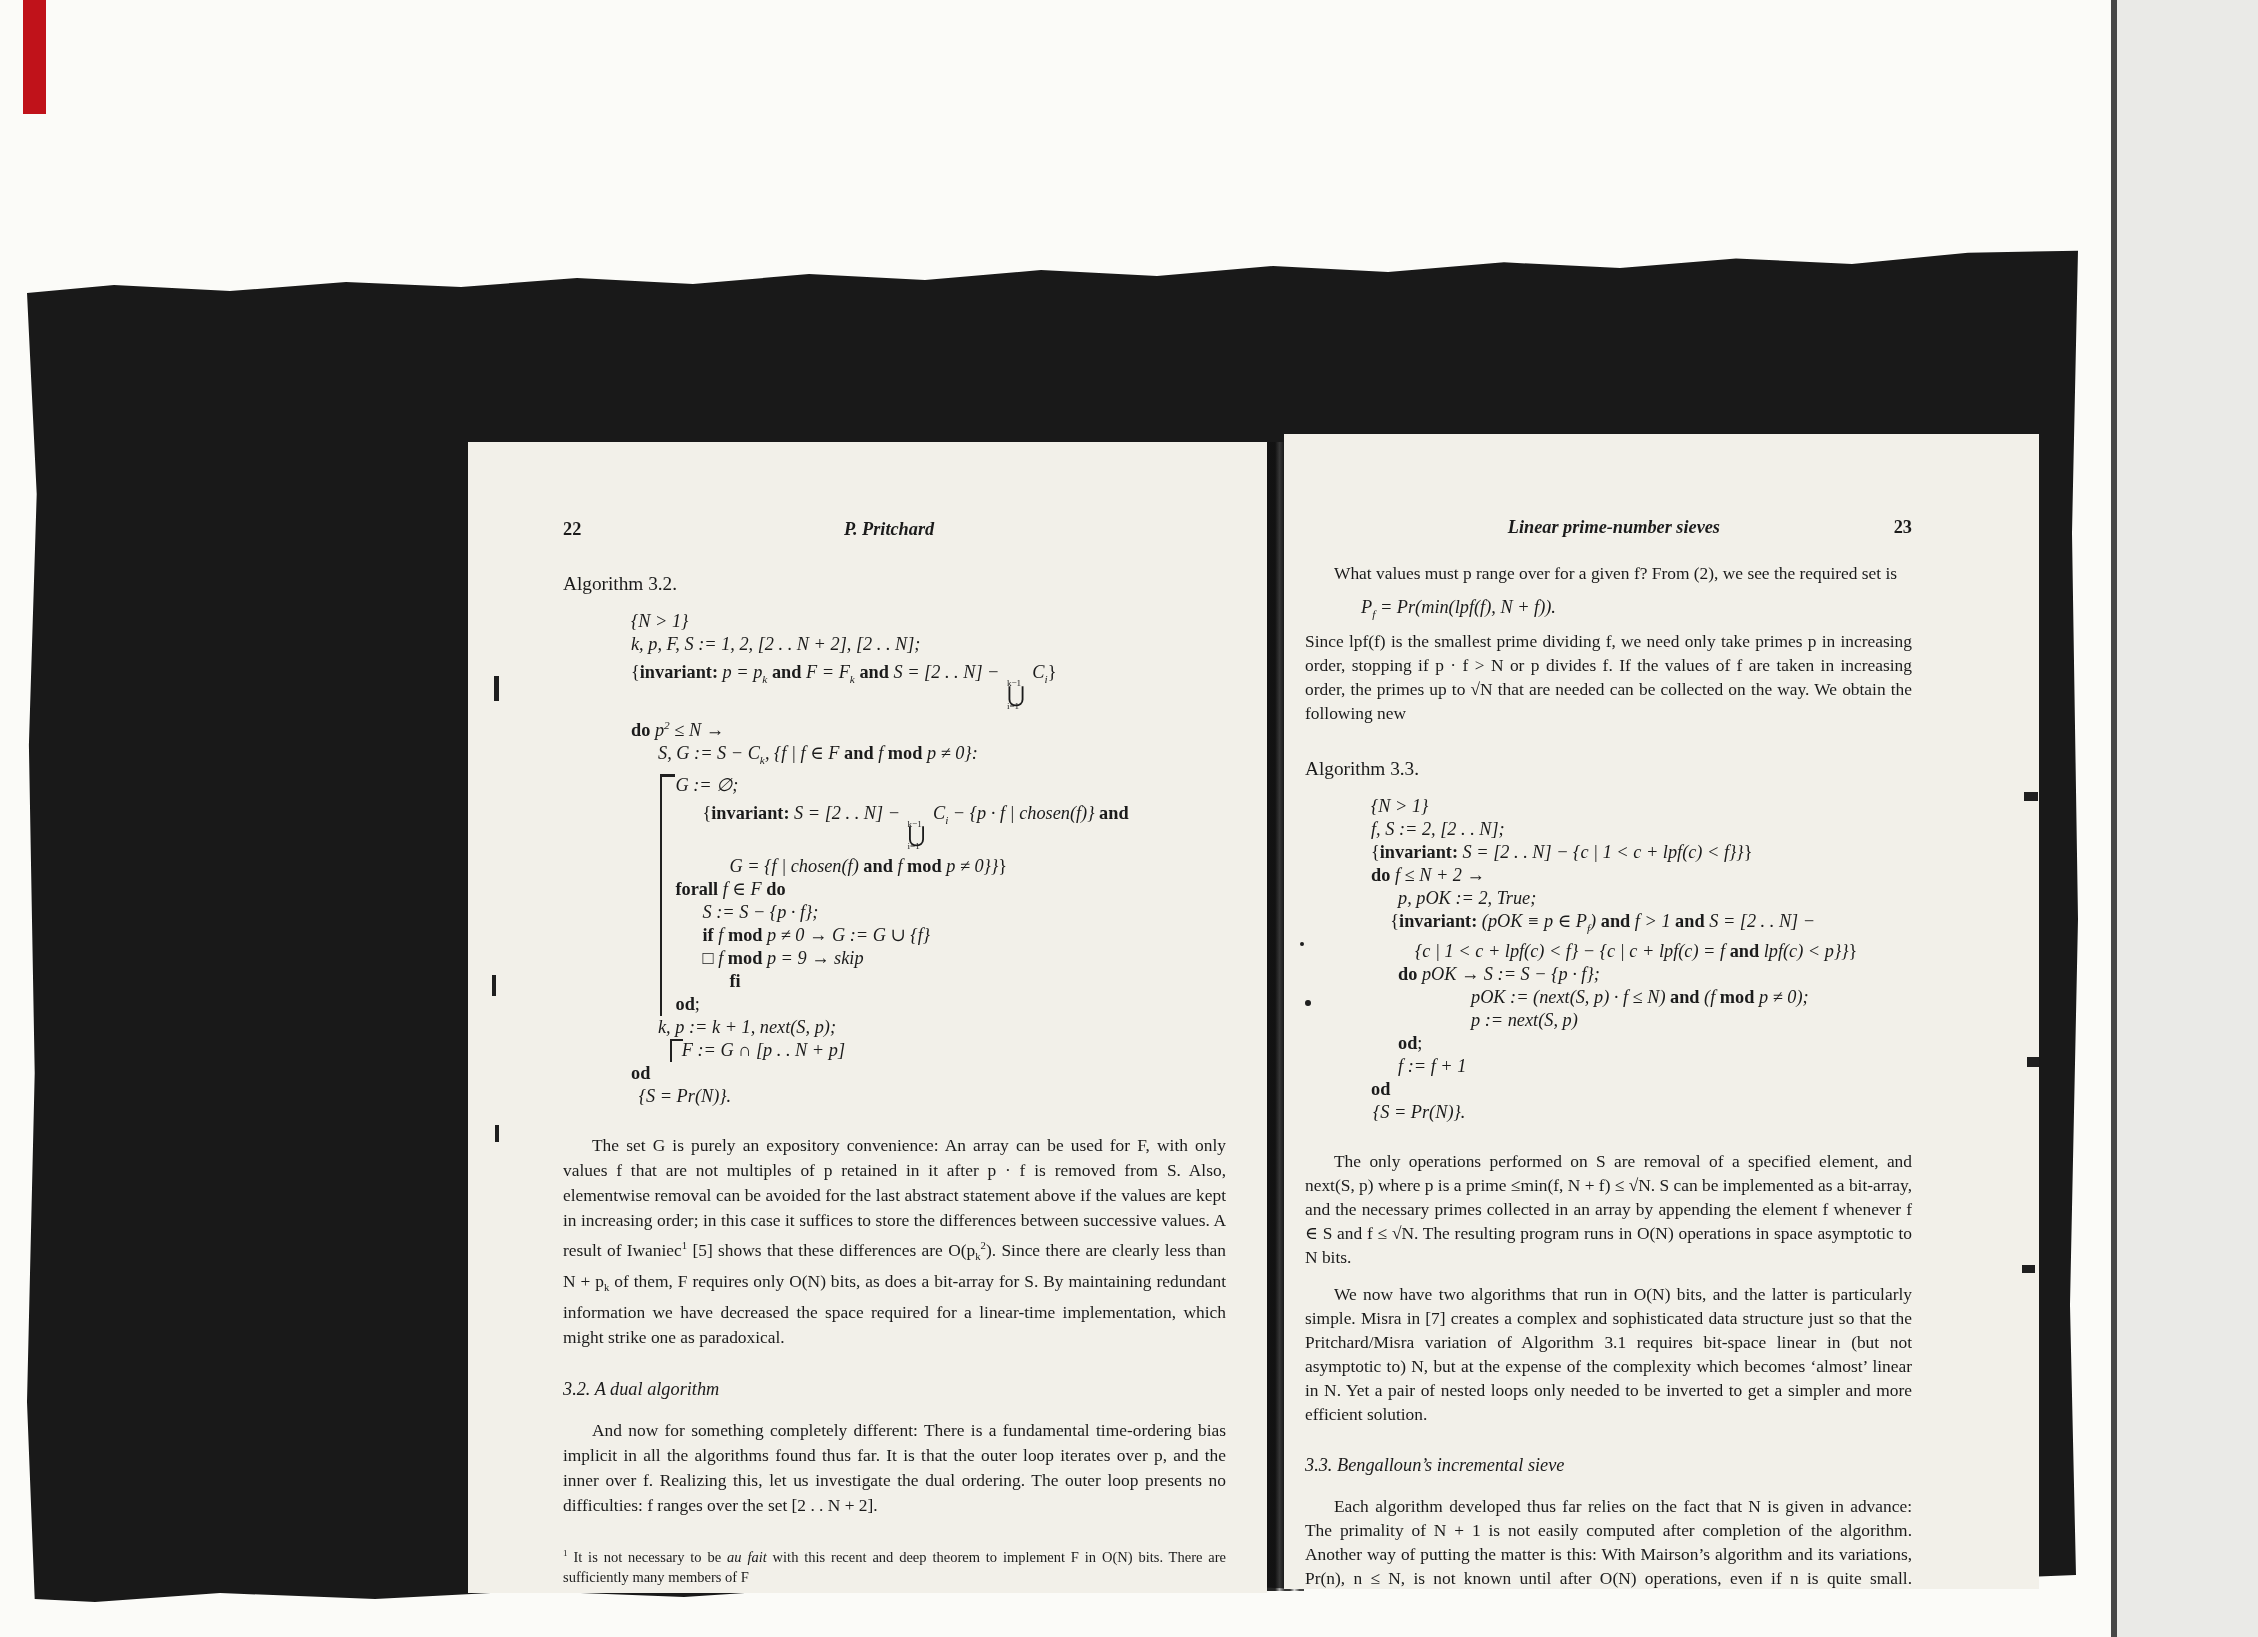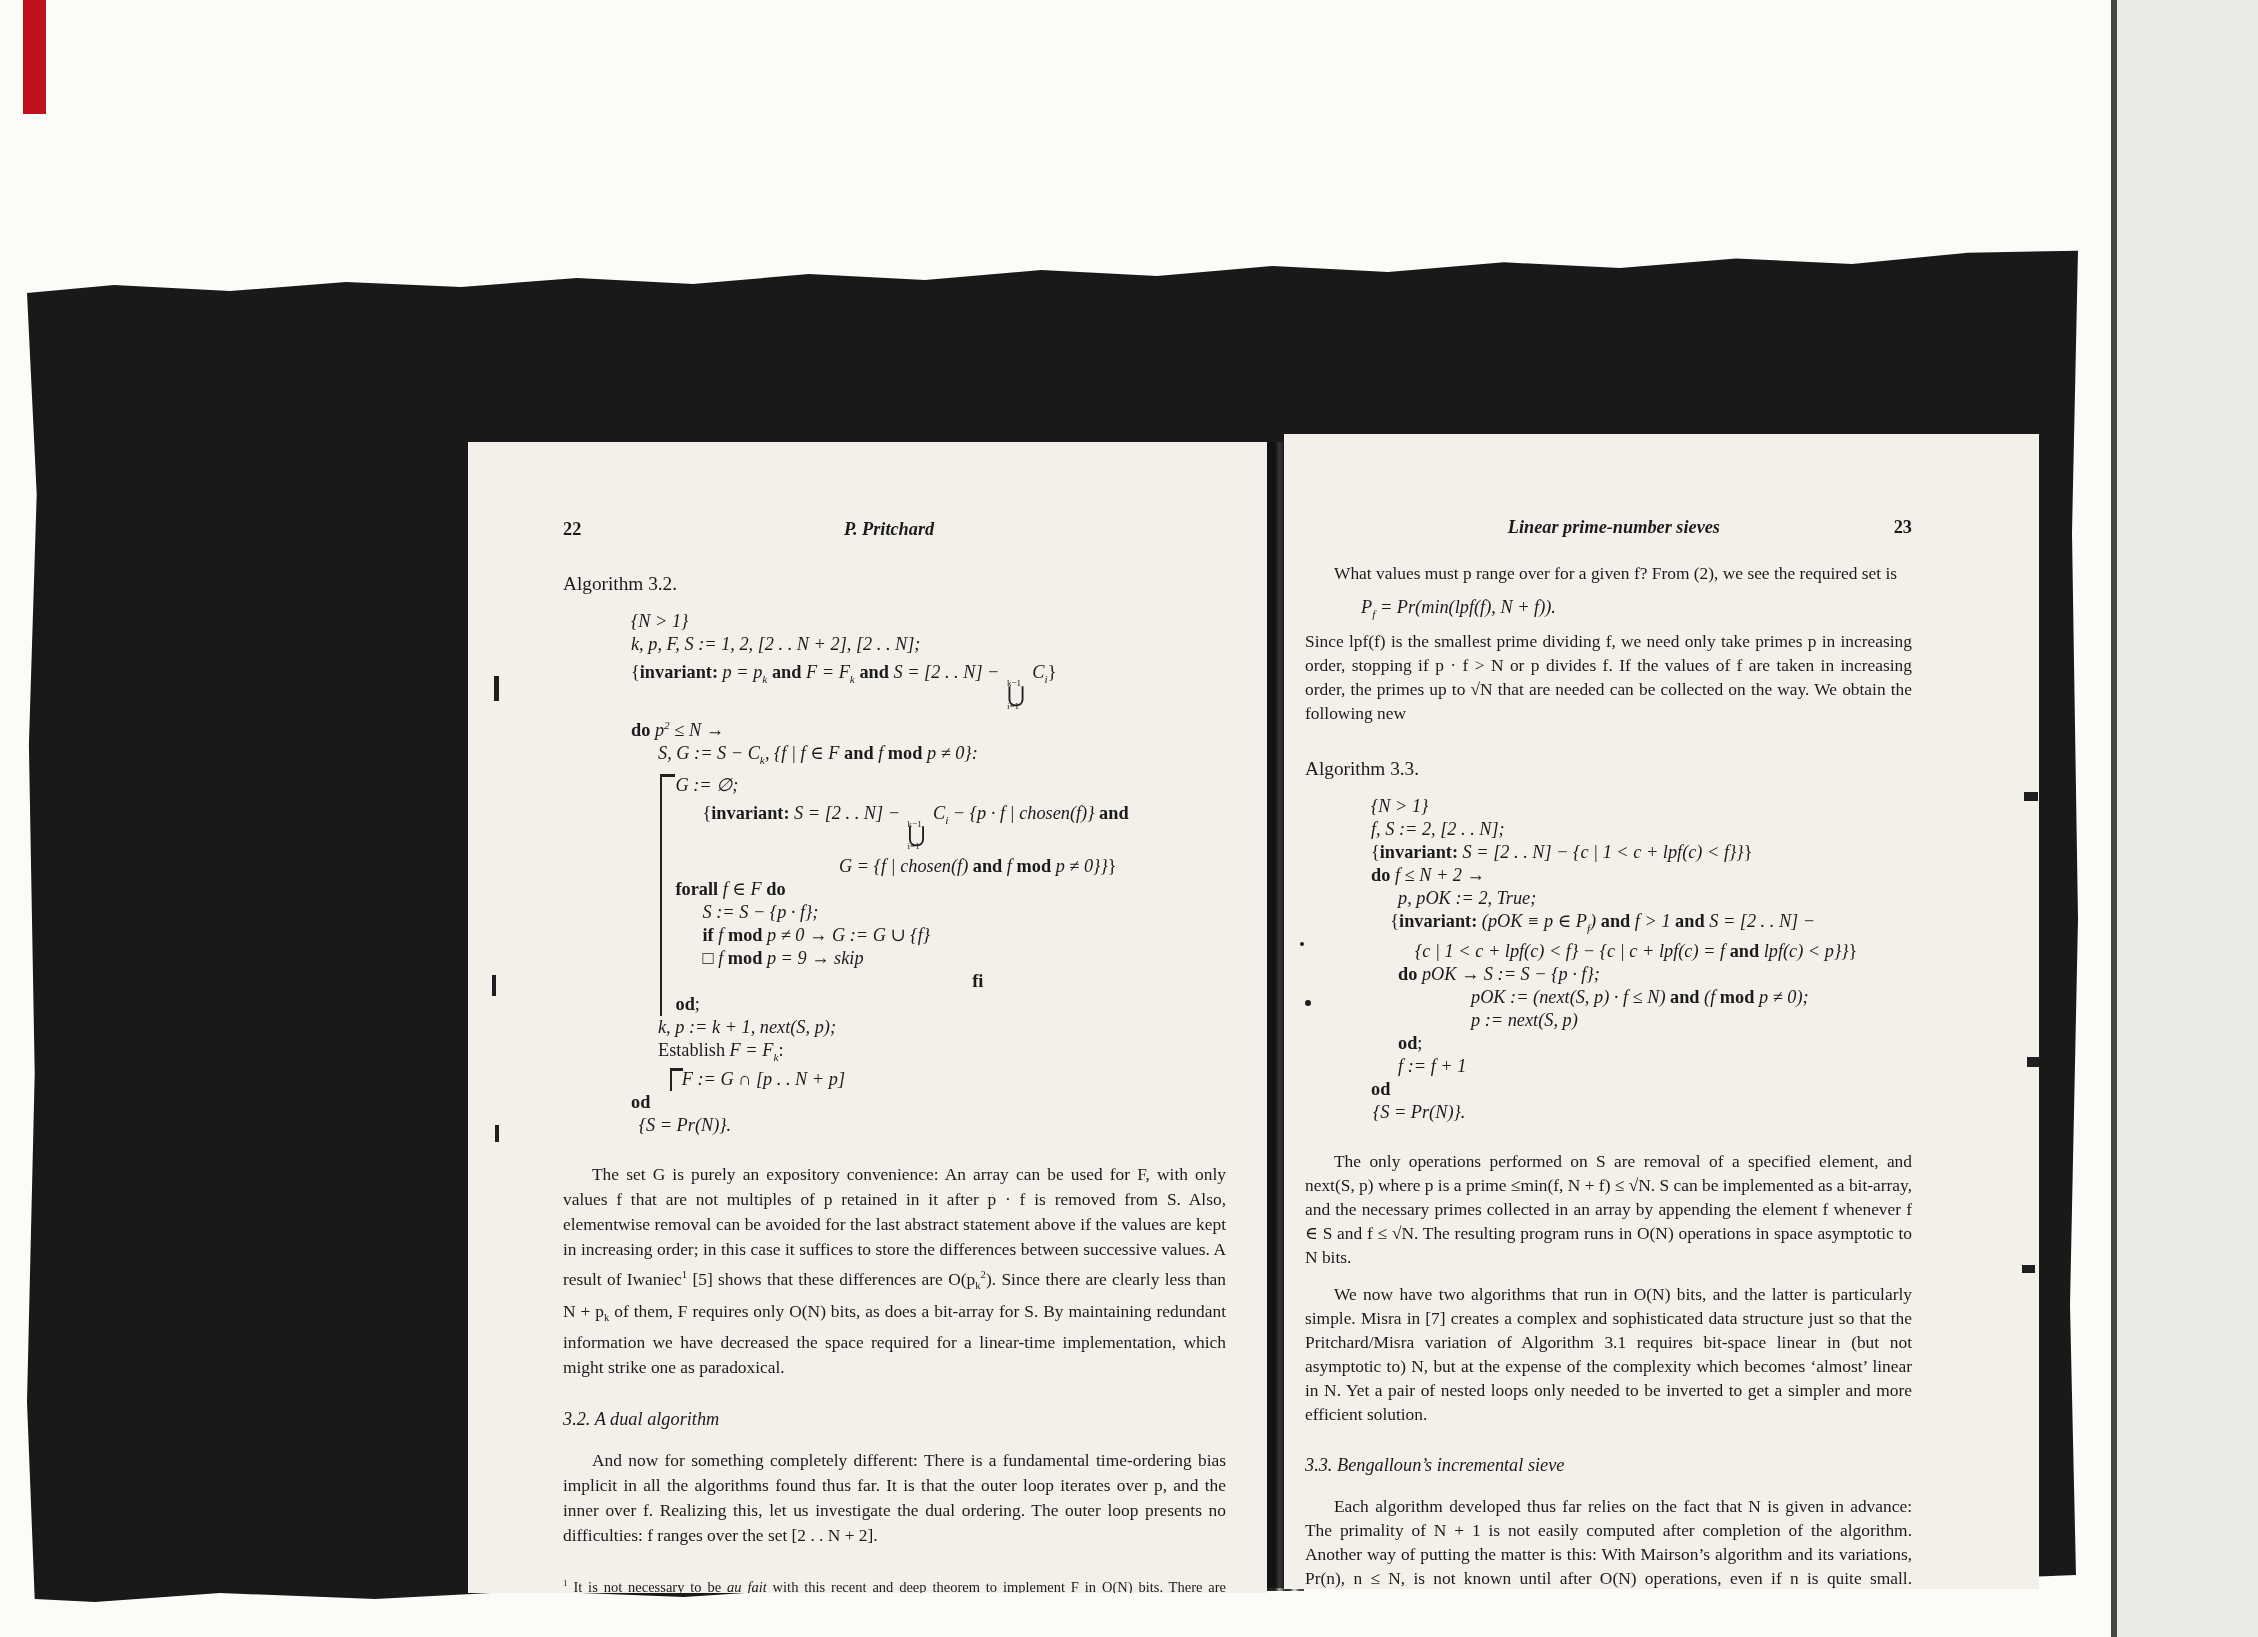--- a/index.html
+++ b/index.html
@@ -54,21 +54,21 @@
   .ms-top,.ms-bot{font-size:.5em;}
   .ms-mid{font-size:1.2em;}
   .tall{padding:4.8px 0;}
 
   .bracket{border-left:2.9px solid #202020;margin-left:29px;padding-left:13.5px;position:relative;margin-top:1.9px;}
   .bracket:before{content:"";position:absolute;left:0;top:0;width:12.6px;height:2.9px;background:#202020;}
   .bracket-one{border-left:2.9px solid #202020;position:relative;padding-left:9.7px;}
   .bracket-one:before{content:"";position:absolute;left:0;top:0;width:10.6px;height:2.9px;background:#202020;}
 
   .ind1{margin-left:27px;}
-  .ind2{margin-left:54px;text-align:center;}
+  .ind2{margin-left:54px;}
 
   
   .para{font-size:17.4px;line-height:25px;text-align:justify;margin-top:13.5px;}
   .para.indent{text-indent:29px;}
   .para.first{margin-top:25px;}
   .sect{font-style:italic;font-size:18.3px;margin-top:29px;}
   .equation{font-style:italic;font-size:18.3px;margin:11.6px 0 9.7px 56px;}
   .footnote{font-size:14.5px;line-height:20px;text-align:justify;margin-top:25px;}
   .rp-body{line-height:24px;}
 </style>
@@ -108,21 +108,20 @@
             </span><span> C</span><sub>i</sub><span> − {p · f | chosen(f)} </span><span class="seg-b">and</span></div>
         <div class="cl ind2"><span>G = {f | chosen(f) </span><span class="seg-b">and</span><span> f </span><span class="seg-b">mod</span><span> p ≠ 0}}</span><span class="seg-n">}</span></div>
         <div class="cl"><span class="seg-b">forall </span><span>f ∈ F </span><span class="seg-b">do</span></div>
         <div class="cl ind1"><span>S := S − {p · f};</span></div>
         <div class="cl ind1"><span class="seg-b">if </span><span>f </span><span class="seg-b">mod</span><span> p ≠ 0 → G := G ∪ {f}</span></div>
         <div class="cl ind1"><span class="seg-b">□ </span><span>f </span><span class="seg-b">mod</span><span> p = 9 → skip</span></div>
         <div class="cl ind2"><span class="seg-b">fi</span></div>
         <div class="cl"><span class="seg-b">od</span><span class="seg-n">;</span></div>
       </div>
       <div class="cl ind1"><span>k, p := k + 1, next(S, p);</span></div>
-      <div class="cl ind1"><span class="seg-n">Establish </span><span>F = F</span><sub>k</sub><span class="seg-n">:</span></div>
       <div class="cl bracket-one" style="margin-left:39px;"><span>F := G ∩ [p . . N + p]</span></div>
       <div class="cl"><span class="seg-b">od</span></div>
       <div class="cl" style="margin-left:7.7px;"><span>{S = Pr(N)}.</span></div>
     </div>
 
     <div class="para indent first"><span>The set G is purely an expository convenience: An array can be used for F, with only values f that are not multiples of p retained in it after p · f is removed from S. Also, elementwise removal can be avoided for the last abstract statement above if the values are kept in increasing order; in this case it suffices to store the differences between successive values. A result of Iwaniec</span><sup>1</sup><span> [5] shows that these differences are O(p</span><sub>k</sub><sup>2</sup><span>). Since there are clearly less than N + p</span><sub>k</sub><span> of them, F requires only O(N) bits, as does a bit-array for S. By maintaining redundant information we have decreased the space required for a linear-time implementation, which might strike one as paradoxical.</span></div>
 
     <div class="sect">3.2.  A dual algorithm</div>
 
     <div class="para indent" style="margin-top:18px;">And now for something completely different: There is a fundamental time-ordering bias implicit in all the algorithms found thus far. It is that the outer loop iterates over p, and the inner over f. Realizing this, let us investigate the dual ordering. The outer loop presents no difficulties: f ranges over the set [2 . . N + 2].</div>

